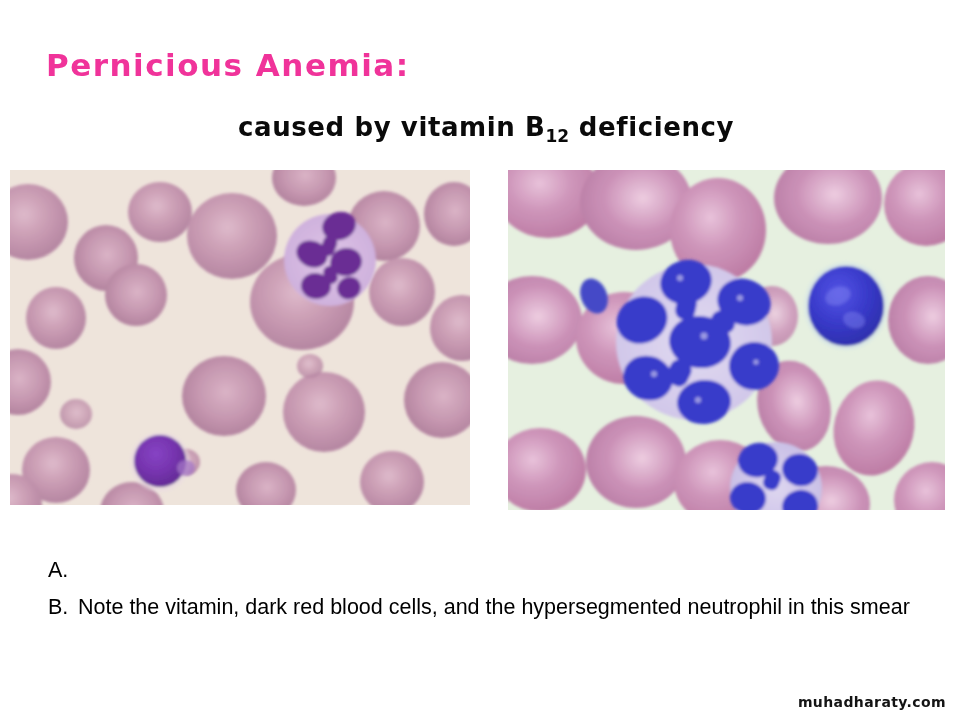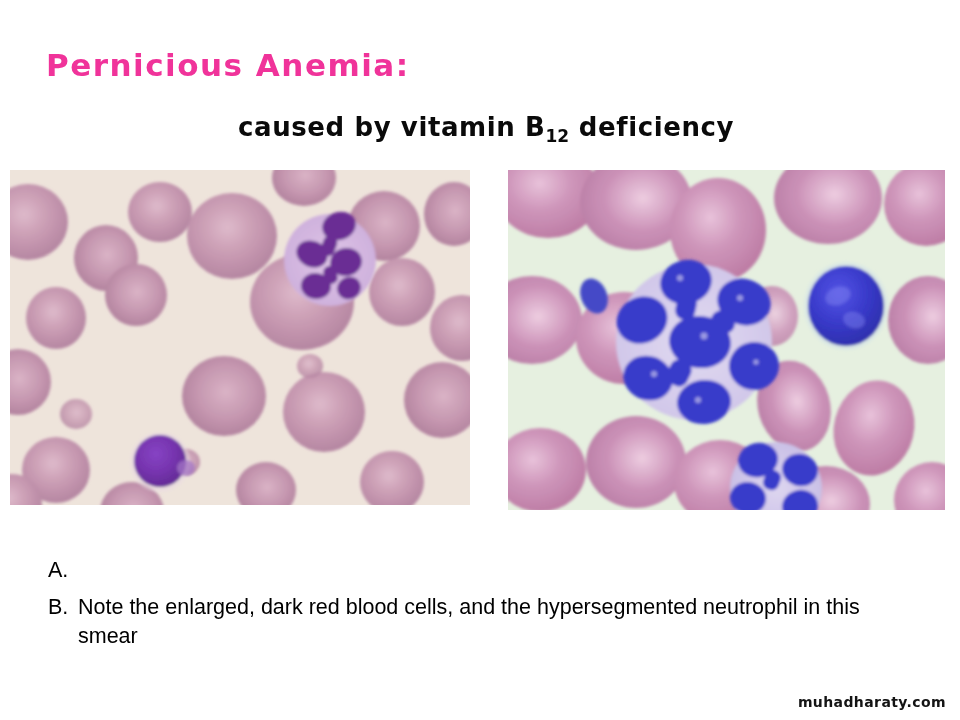--- a/index.html
+++ b/index.html
@@ -307,17 +307,17 @@
     <rect x="0" y="0" width="437" height="340" fill="#ffffff" opacity="0.05"></rect>
   </svg>
 </div>
 
 <div id="bullet-list">
   <div class="bullet-row">
     <div class="bullet-marker">A.</div>
   </div>
   <div class="bullet-row">
     <div class="bullet-marker">B.</div>
-    <div class="bullet-text">Note the enlarged, dark red blood cells, and the hypersegmented neutrophil in this smear</div>
+    <div class="bullet-text">Note the vitamin, dark red blood cells, and the hypersegmented neutrophil in this smear</div>
   </div>
 </div>
 
 <div id="footer-watermark">muhadharaty.com</div>
 
 </body></html>

